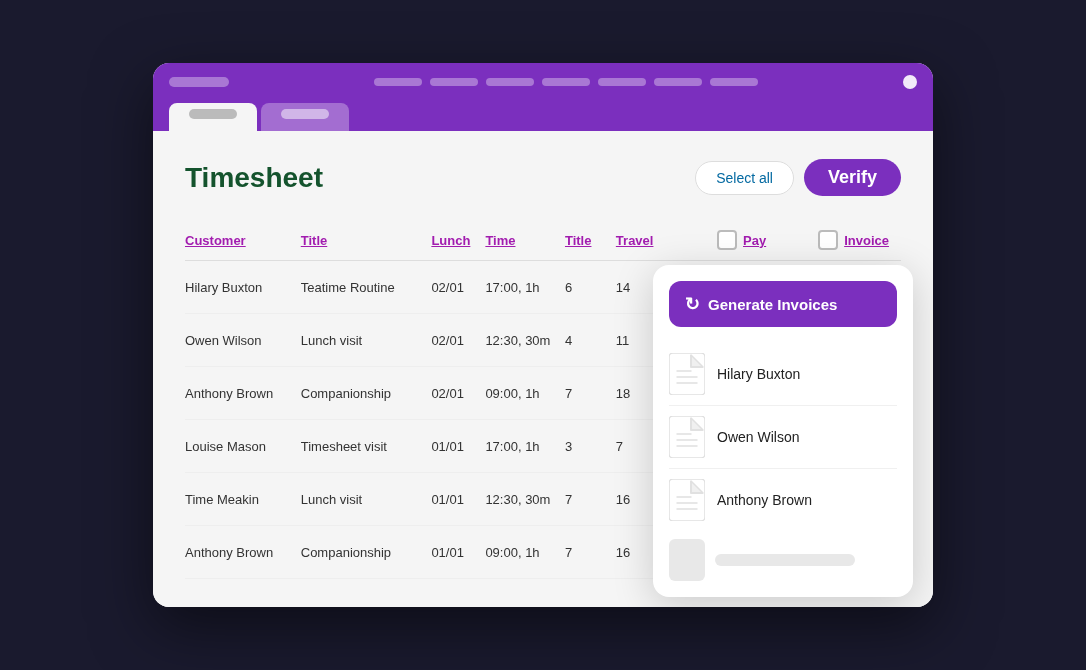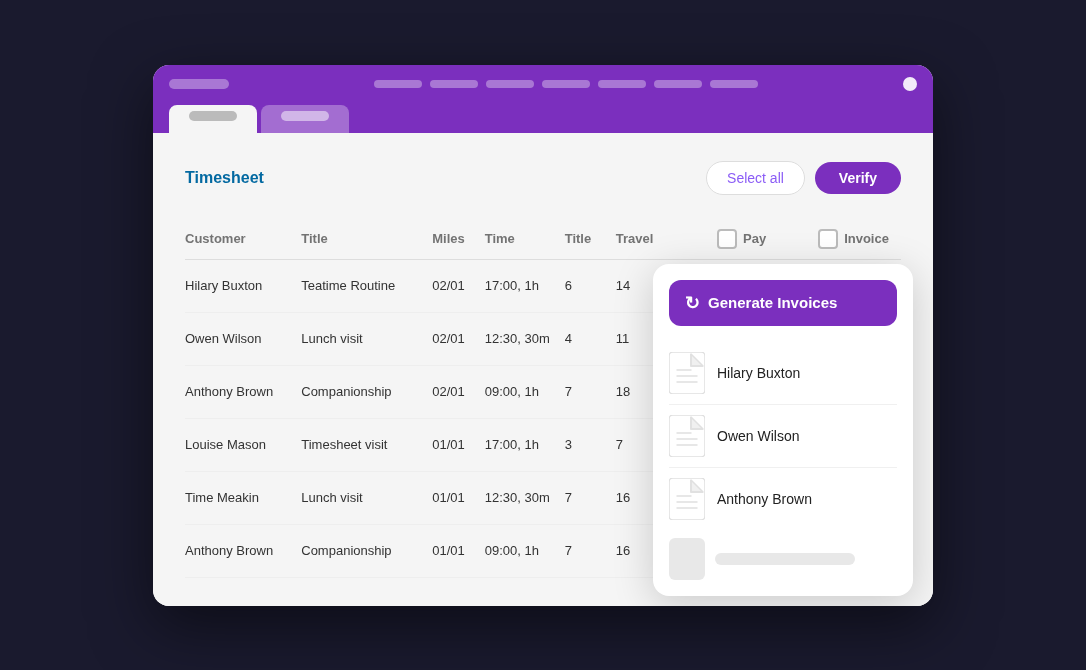--- a/index.html
+++ b/index.html
@@ -97,65 +97,66 @@
     }
 
     .page-header {
       display: flex;
       align-items: center;
       justify-content: space-between;
       margin-bottom: 24px;
     }
 
     .page-title {
-      font-size: 16px;
+      font-size: 28px;
       font-weight: 700;
-      color: #0369a1;
+      color: #14532d;
     }
 
     .header-buttons {
       display: flex;
       gap: 10px;
       align-items: center;
     }
 
     .btn-select-all {
       background: #fff;
       border: 1.5px solid #ddd;
       border-radius: 20px;
       padding: 8px 20px;
       font-size: 14px;
       font-weight: 500;
-      color: #8b5cf6;
+      color: #0369a1;
       cursor: pointer;
     }
 
     .btn-verify {
       background: #7b2fbe;
       border: none;
       border-radius: 20px;
       padding: 8px 24px;
-      font-size: 14px;
+      font-size: 18px;
       font-weight: 600;
       color: #fff;
       cursor: pointer;
     }
 
     .timesheet-table {
       width: 100%;
       border-collapse: collapse;
     }
 
     .timesheet-table th {
       font-size: 13px;
       font-weight: 600;
-      color: #737373;
+      color: #a21caf;
       text-align: left;
       padding: 10px 12px 10px 0;
       border-bottom: 1.5px solid #ddd;
+      text-decoration: underline;
     }
 
     .timesheet-table th:first-child {
       padding-left: 0;
     }
 
     .timesheet-table td {
       font-size: 13px;
       color: #333;
       padding: 14px 12px 14px 0;
@@ -336,21 +337,21 @@
         <button class="btn-select-all">Select all</button>
         <button class="btn-verify">Verify</button>
       </div>
     </div>
 
     <table class="timesheet-table">
       <thead>
         <tr>
           <th class="col-customer">Customer</th>
           <th class="col-title">Title</th>
-          <th class="col-date">Miles</th>
+          <th class="col-date">Lunch</th>
           <th class="col-time">Time</th>
           <th class="col-miles">Title</th>
           <th class="col-travel">Travel</th>
           <th class="col-pay">
             <div class="header-checkbox-container">
               <div class="header-checkbox"></div>
               <span>Pay</span>
             </div>
           </th>
           <th class="col-invoice">

